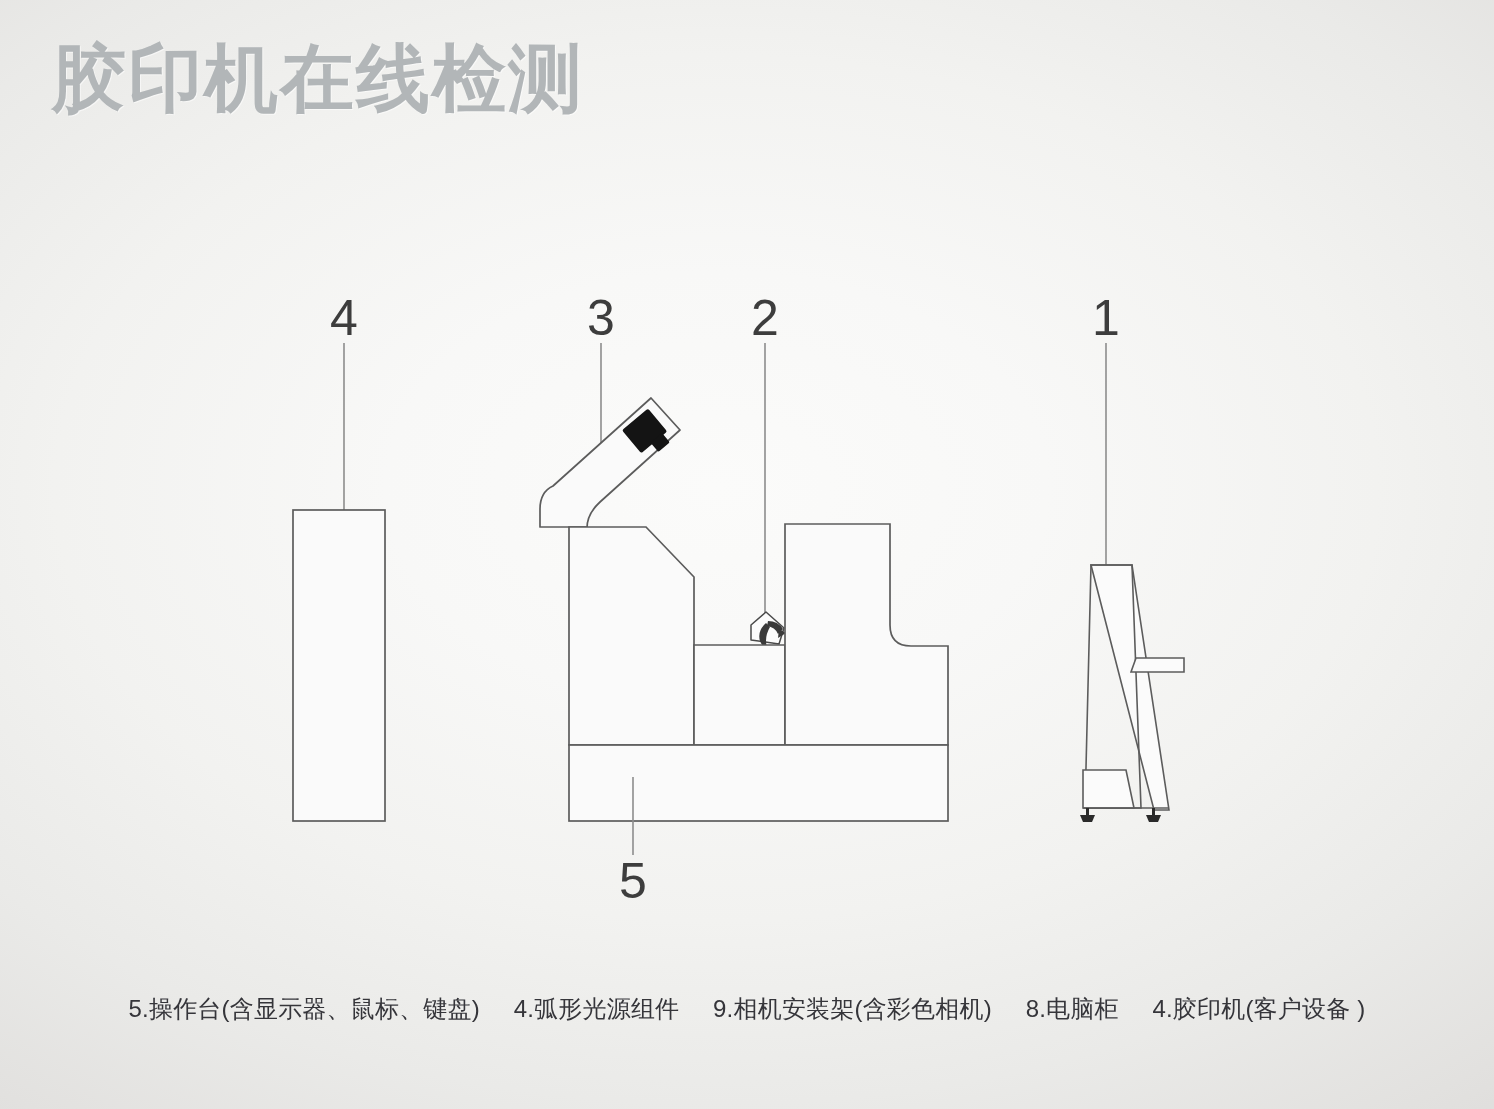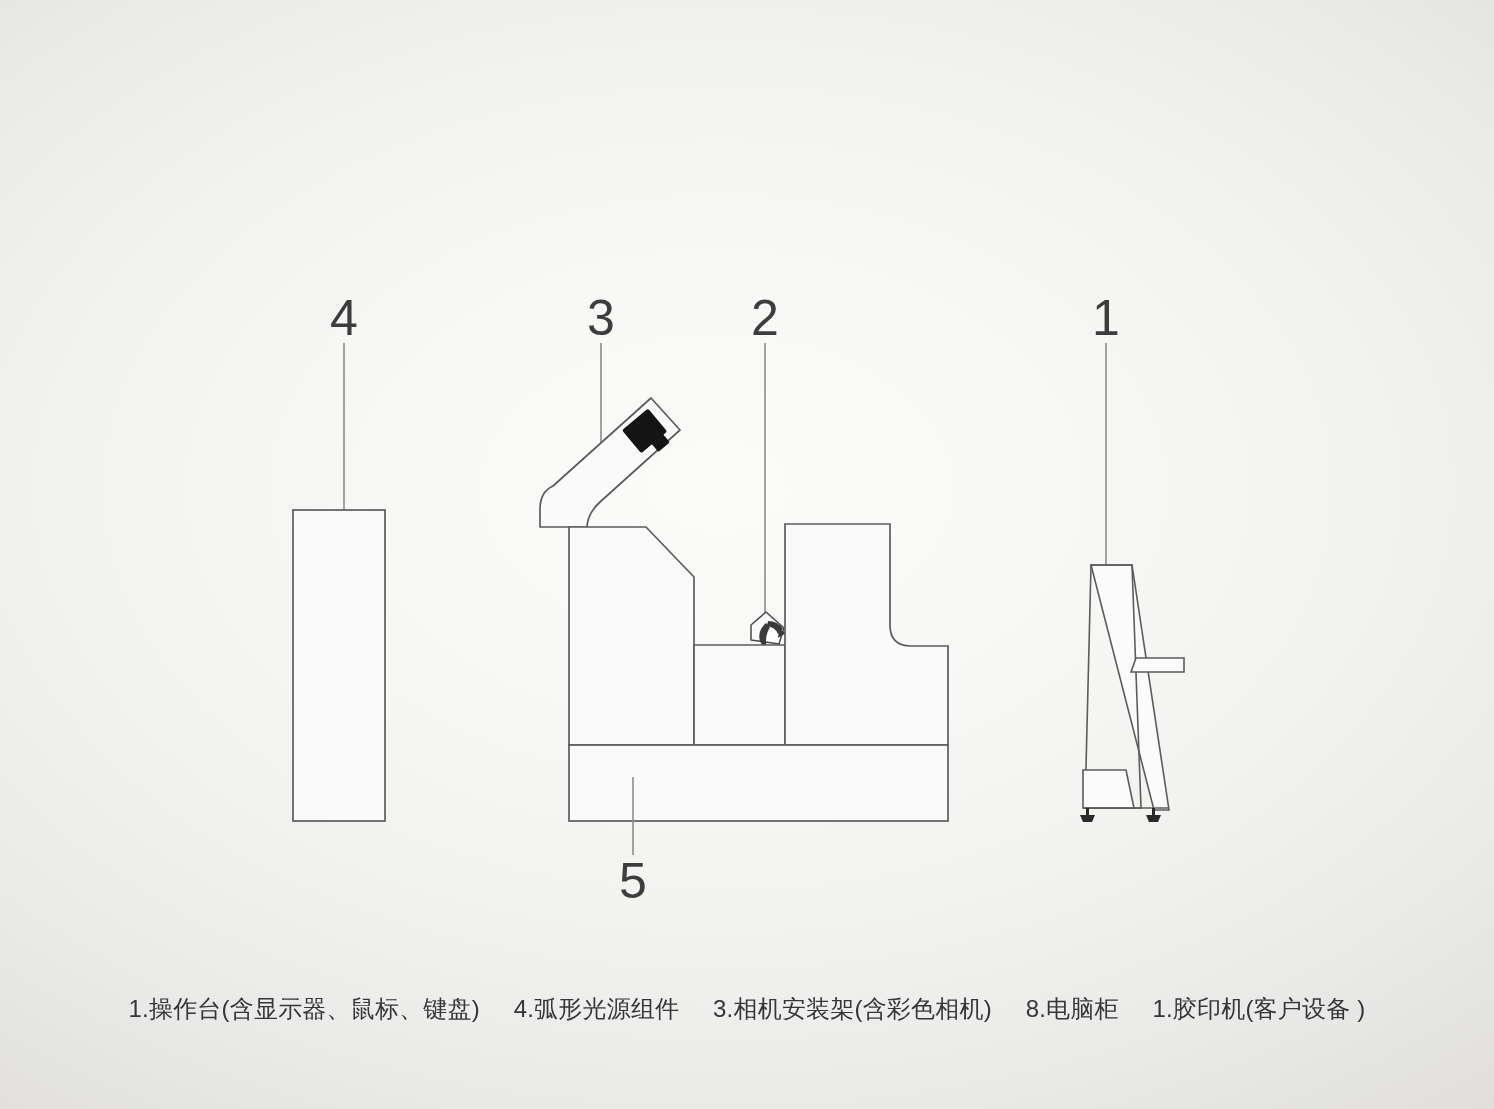--- a/index.html
+++ b/index.html
@@ -67,20 +67,21 @@
     user-select: none;
   }
   #caption .cap-part { display: inline; }
   #caption .cap-gap { display: inline-block; width: 20px; }
 </style>
 </head>
 <body>
 
 <div id="slide">
 
+  <div id="title">胶印机在线检测</div>
 
   <svg id="diagram" viewBox="0 0 1494 1109">
 
     <g>
       <line x1="344" y1="343" x2="344" y2="548" stroke="#8d8d8d" stroke-width="1.6"></line>
       <rect x="293" y="510" width="92" height="311" fill="#fafafa" stroke="#5c5c5c" stroke-width="1.7"></rect>
     </g>
 
     <g>
       <line x1="601" y1="343" x2="601" y2="455" stroke="#8d8d8d" stroke-width="1.6"></line>
@@ -193,24 +194,24 @@
       <text x="344" y="335">4</text>
       <text x="601" y="335">3</text>
       <text x="765" y="335">2</text>
       <text x="1106" y="335">1</text>
       <text x="633" y="898">5</text>
     </g>
 
   </svg>
 
   <div id="caption">
-    <span class="cap-part">1.操作台(含显示器、鼠标、键盘)</span>
+    <span class="cap-part">5.操作台(含显示器、鼠标、键盘)</span>
     <span class="cap-gap"></span>
     <span class="cap-part">4.弧形光源组件</span>
     <span class="cap-gap"></span>
-    <span class="cap-part">3.相机安装架(含彩色相机)</span>
+    <span class="cap-part">9.相机安装架(含彩色相机)</span>
     <span class="cap-gap"></span>
     <span class="cap-part">8.电脑柜</span>
     <span class="cap-gap"></span>
-    <span class="cap-part">1.胶印机(客户设备 )</span>
+    <span class="cap-part">4.胶印机(客户设备 )</span>
   </div>
 
 </div>
 
 </body></html>

